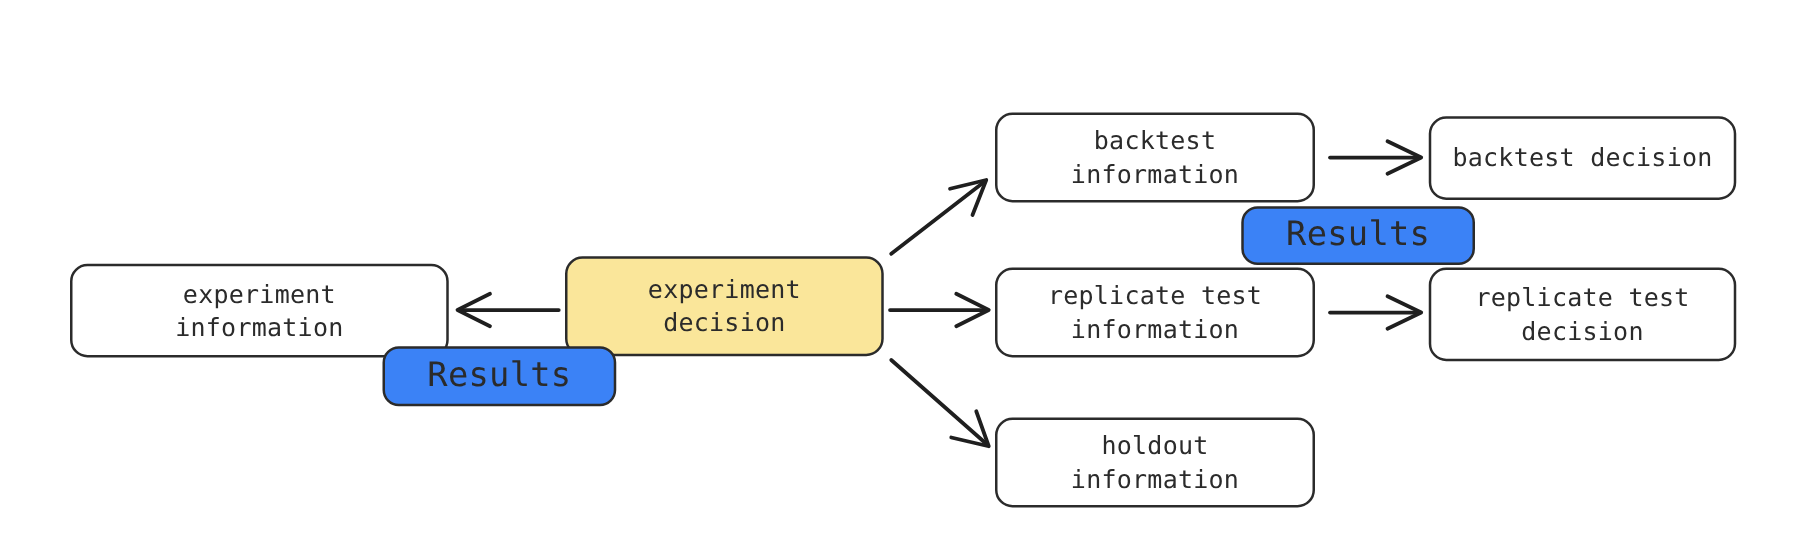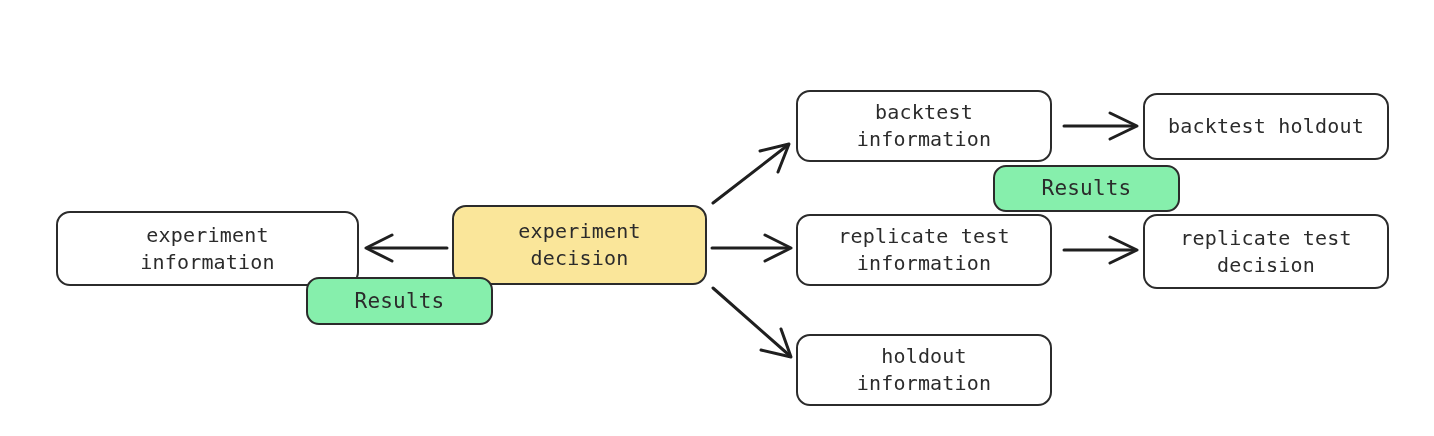--- a/index.html
+++ b/index.html
@@ -30,23 +30,23 @@
     line-height: 1.35;
     letter-spacing: 0.2px;
     white-space: pre-line;
     z-index: 2;
   }
   .node.decision-hl {
     background: #fae69a;
     z-index: 2;
   }
   .node.results {
-    background: #86efac;
+    background: #3b82f6;
     border-radius: 13px;
-    font-size: 21px;
+    font-size: 27px;
     z-index: 5;
   }
   .arrow-layer {
     position: absolute;
     left: 0;
     top: 0;
     width: 1434px;
     height: 436px;
     z-index: 4;
     pointer-events: none;
@@ -106,21 +106,21 @@
     <span>experiment
 decision</span>
   </div>
 
   <div class="node" style="left:796px; top:90px; width:256px; height:72px;">
     <span>backtest
 information</span>
   </div>
 
   <div class="node" style="left:1143px; top:93px; width:246px; height:67px;">
-    <span>backtest holdout</span>
+    <span>backtest decision</span>
   </div>
 
   <div class="node" style="left:796px; top:214px; width:256px; height:72px;">
     <span>replicate test
 information</span>
   </div>
 
   <div class="node" style="left:1143px; top:214px; width:246px; height:75px;">
     <span>replicate test
 decision</span>

